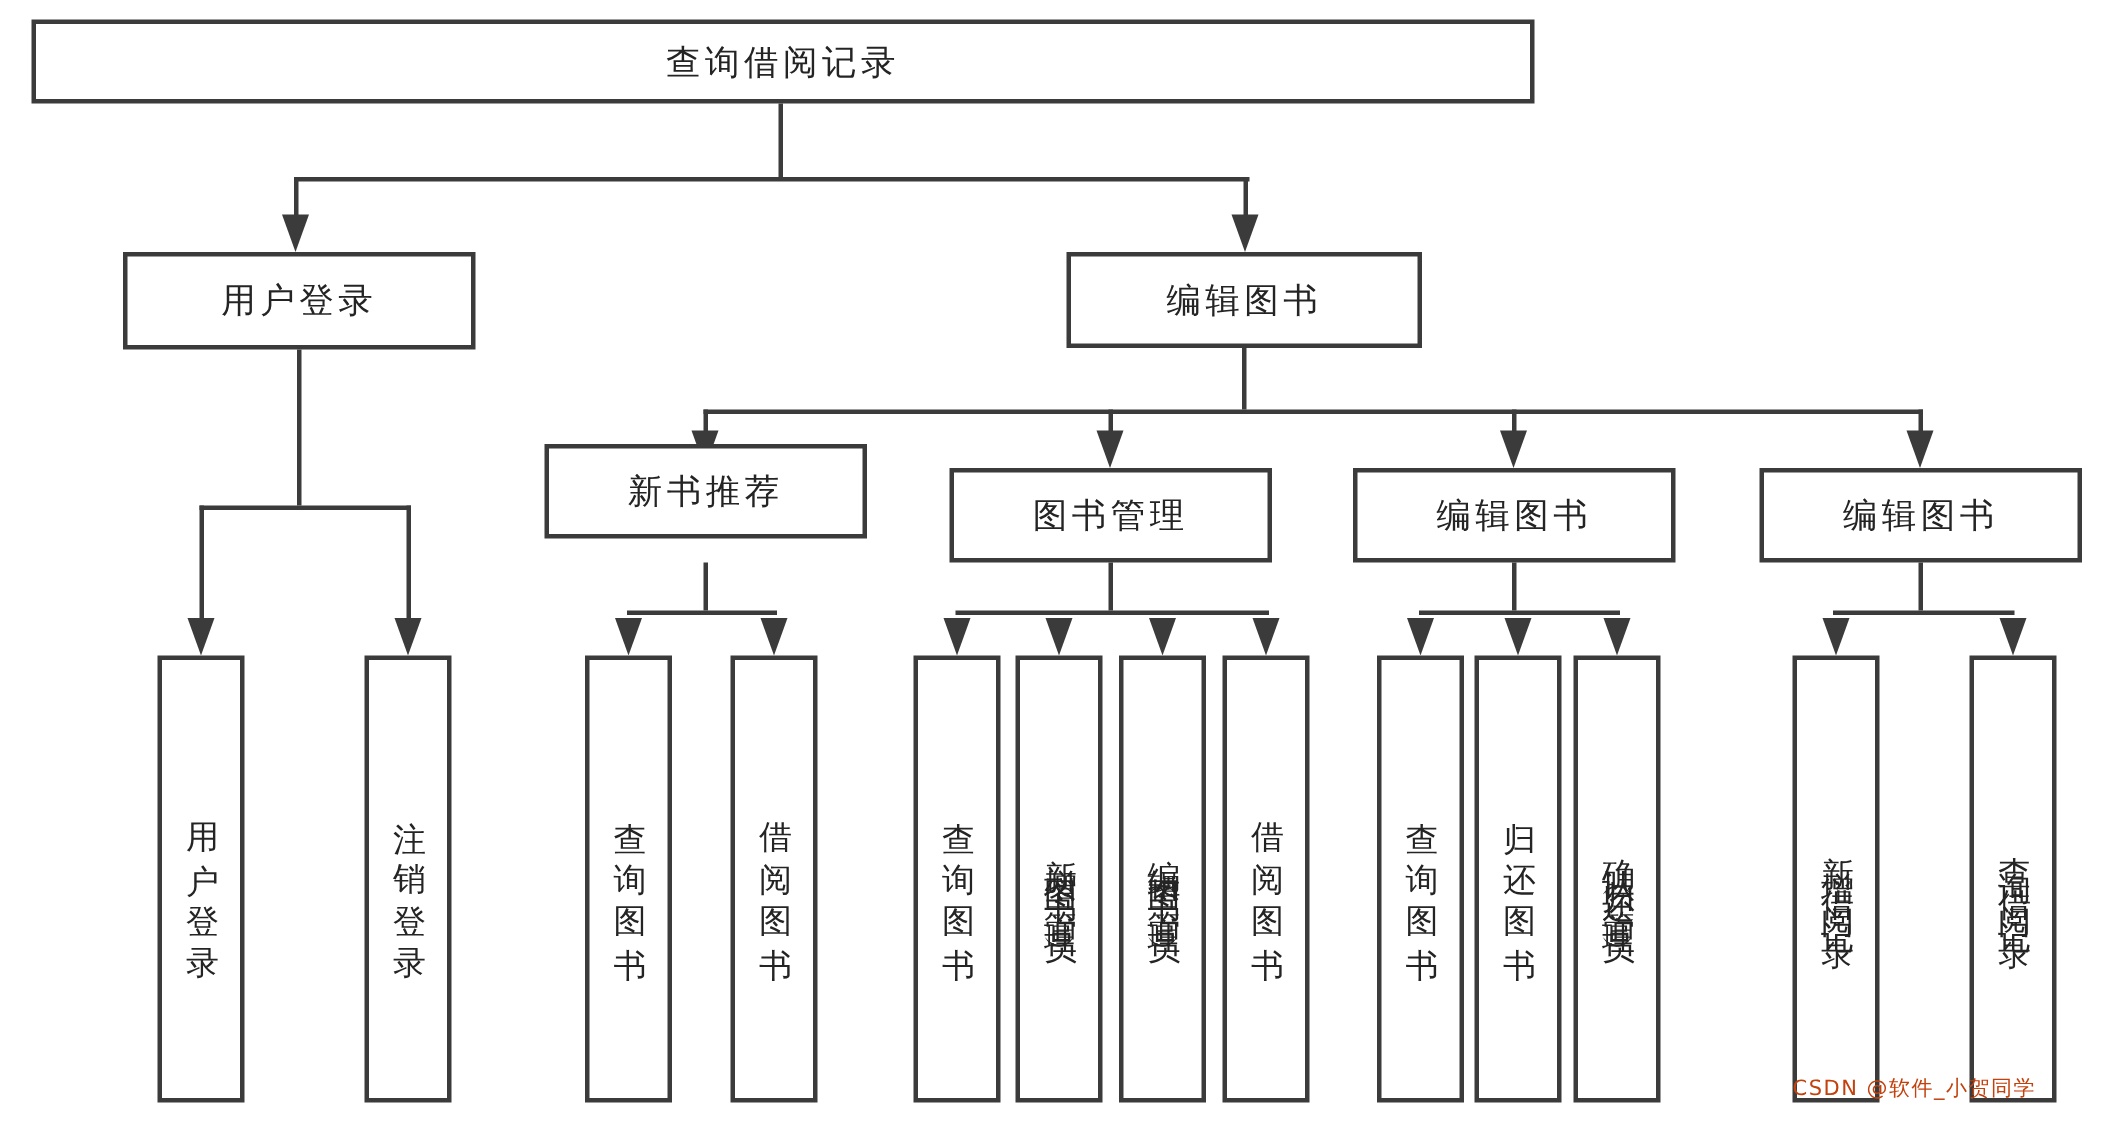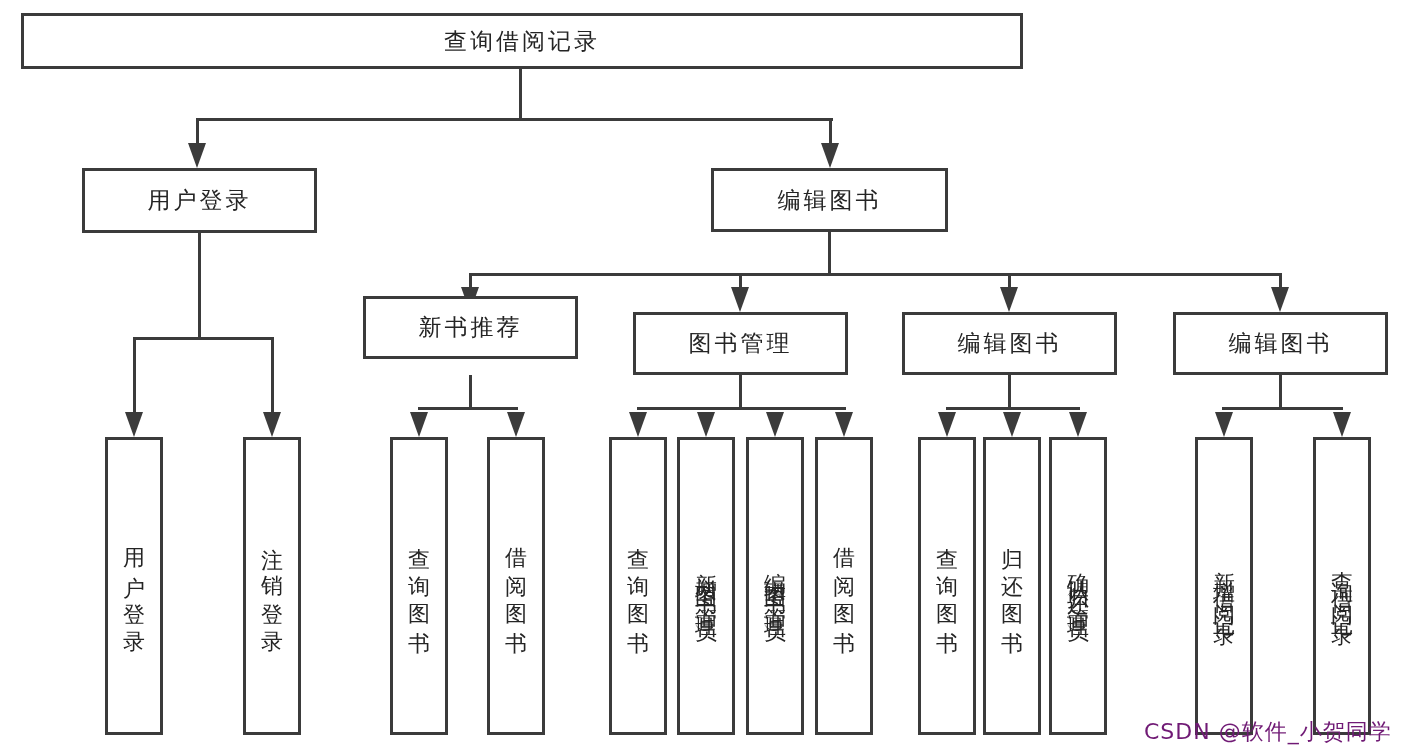--- a/index.html
+++ b/index.html
@@ -47,24 +47,24 @@
   .vl{position:absolute;width:3px;background:#3b3b3b;}
   .hl{position:absolute;height:3px;background:#3b3b3b;}
   .arr{
     position:absolute;width:0;height:0;
     border-left:9px solid transparent;
     border-right:9px solid transparent;
     border-top:25px solid #3b3b3b;
   }
   .watermark{
     position:absolute;
-    left:1144px;top:717px;
-    font-size:22px;
+    left:1195px;top:717px;
+    font-size:14px;
     letter-spacing:1px;
-    color:#701a75;
+    color:#c2410c;
     white-space:nowrap;
     z-index:5;
   }
 </style>
 </head>
 <body>
 
 <div class="stage">
 
   <div class="box" style="left:21px;top:13px;width:1002px;height:56px">

